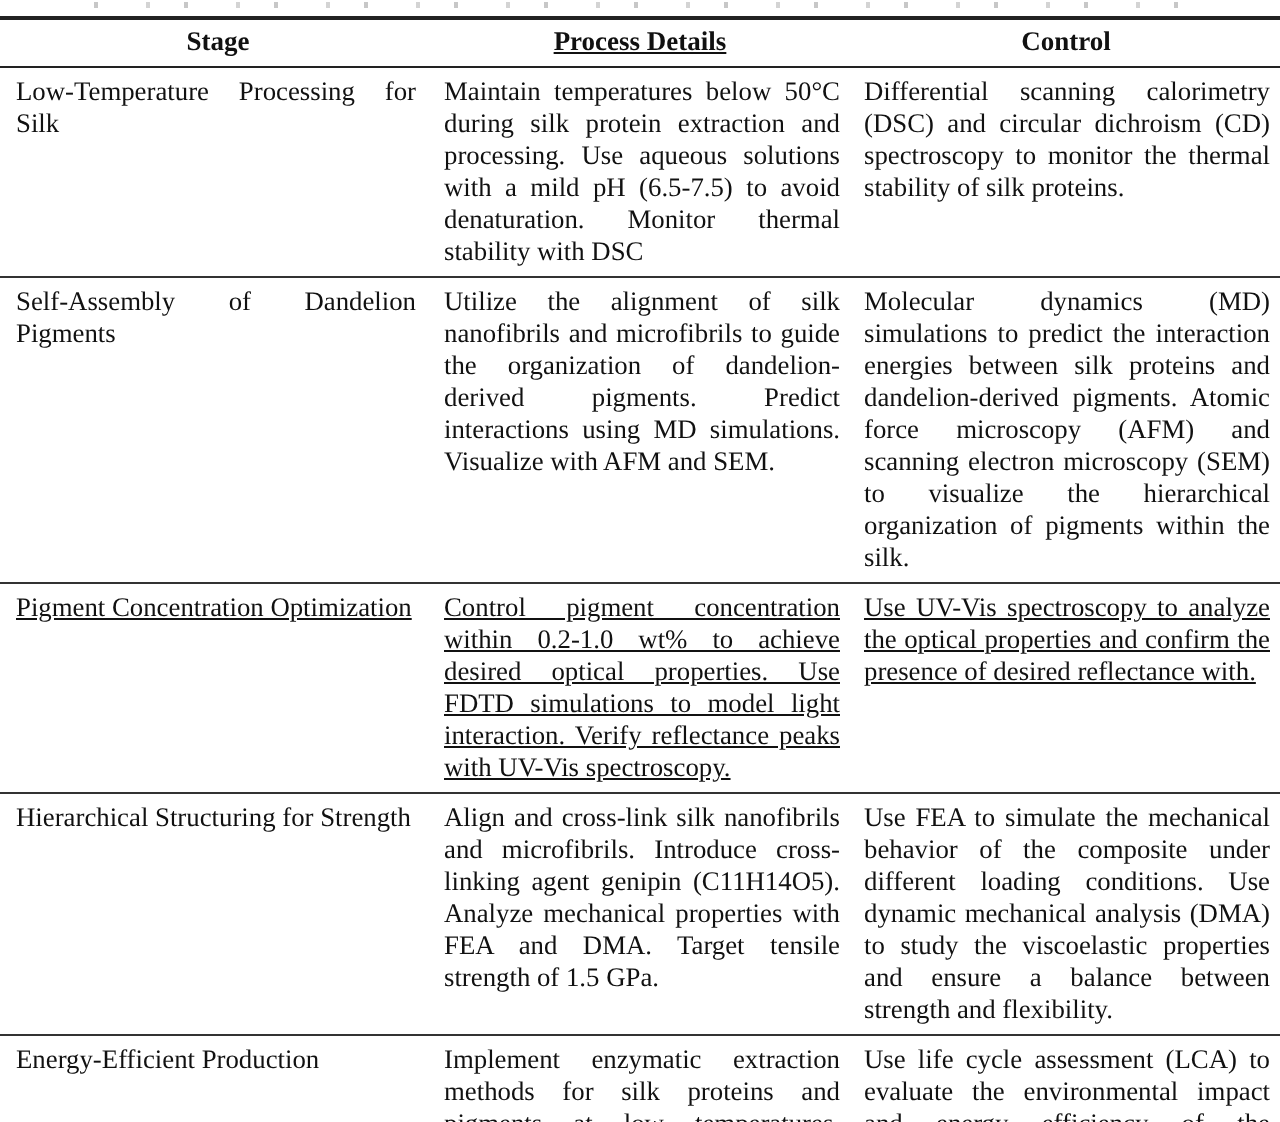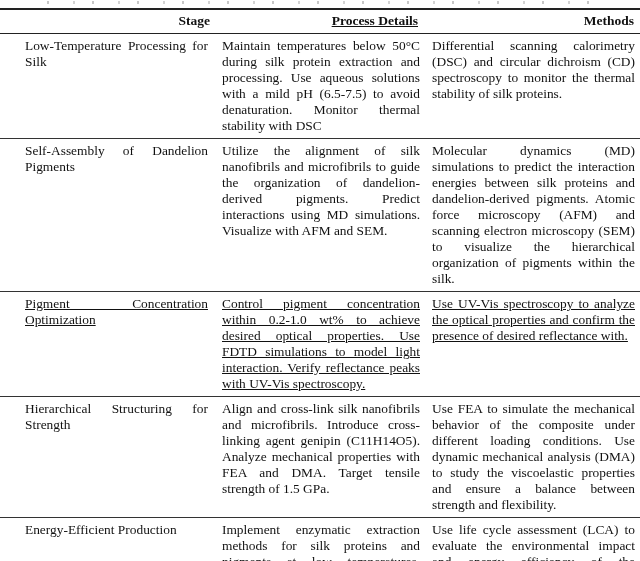--- a/index.html
+++ b/index.html
@@ -42,37 +42,37 @@
     border-top: 2.5px solid #222222;
     border-bottom: 2.5px solid #222222;
   }
   col.c1 { width: 216px; }
   col.c2 { width: 208px; }
   col.c3 { width: 216px; }
   th {
     font-weight: bold;
     font-size: 13.5px;
     line-height: 16px;
-    text-align: right;
+    text-align: center;
     vertical-align: middle;
     padding: 3px 6px 4px 8px;
     border-bottom: 1.5px solid #222222;
     height: 15px;
   }
   th.h2 { padding-left: 6px; text-decoration: underline; }
   th.h3 { padding-left: 8px; }
   td {
     vertical-align: top;
     font-size: 13.4px;
     line-height: 16px;
     text-align: justify;
     padding: 4px 8px 4px 8px;
     border-top: 1px solid #333333;
   }
-  td.col-stage   { padding-left: 25px; padding-right: 8px; }
+  td.col-stage   { padding-left: 8px; padding-right: 8px; }
   td.col-process { padding-left: 6px; padding-right: 4px; margin-left: 20px; }
   td.col-methods { padding-left: 8px; padding-right: 5px; margin-left: 44px; }
   tr.r1 td { height: 95px; }
   tr.r2 td { height: 133px; }
   tr.r3 td { height: 93px; text-decoration: underline; }
   tr.r4 td { height: 107px; }
   tr.r5 td { height: 89px; }
 </style>
 </head>
 <body>
@@ -84,21 +84,21 @@
 <table class="paper-table">
   <colgroup>
     <col class="c1">
       <col class="c2">
       <col class="c3">
   </colgroup>
   <thead>
     <tr>
       <th class="h1">Stage</th>
       <th class="h2">Process Details</th>
-      <th class="h3">Methods</th>
+      <th class="h3">Control</th>
     </tr>
   </thead>
   <tbody>
     <tr class="r1">
       <td class="col-stage">Low-Temperature Processing for Silk</td>
       <td class="col-process">Maintain temperatures below 50°C during silk protein extraction and processing. Use aqueous solutions with a mild pH (6.5-7.5) to avoid denaturation. Monitor thermal stability with DSC</td>
       <td class="col-methods">Differential scanning calorimetry (DSC) and circular dichroism (CD) spectroscopy to monitor the thermal stability of silk proteins.</td>
     </tr>
     <tr class="r2">
       <td class="col-stage">Self-Assembly of Dandelion Pigments</td>

